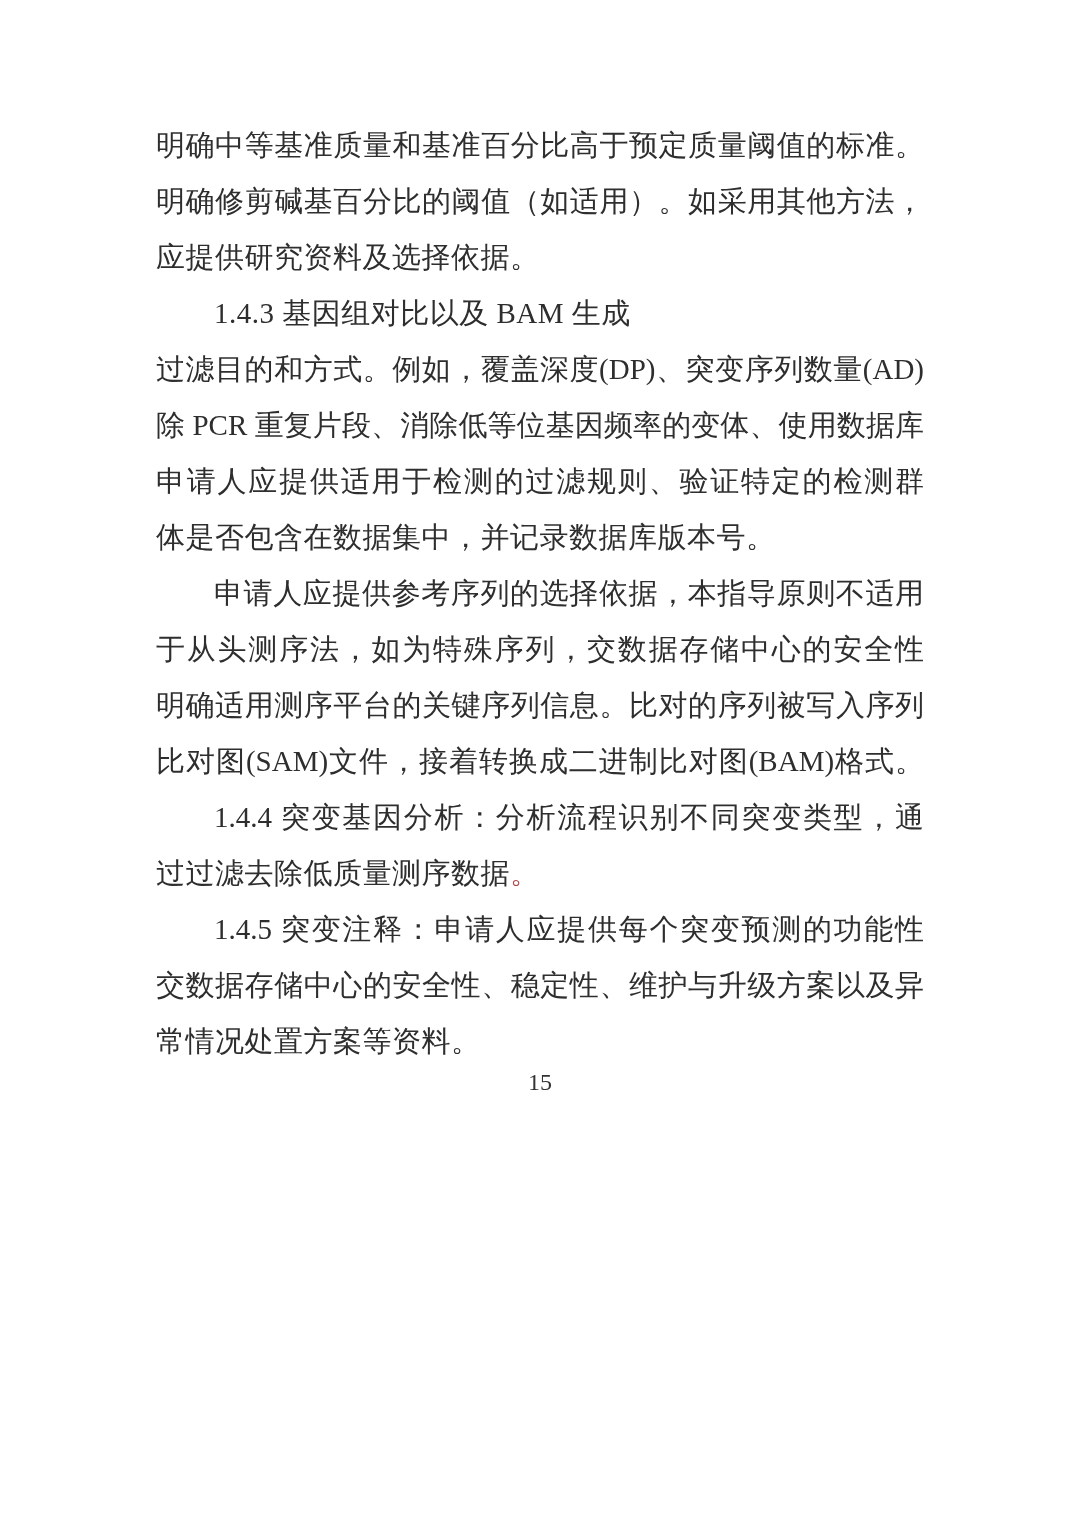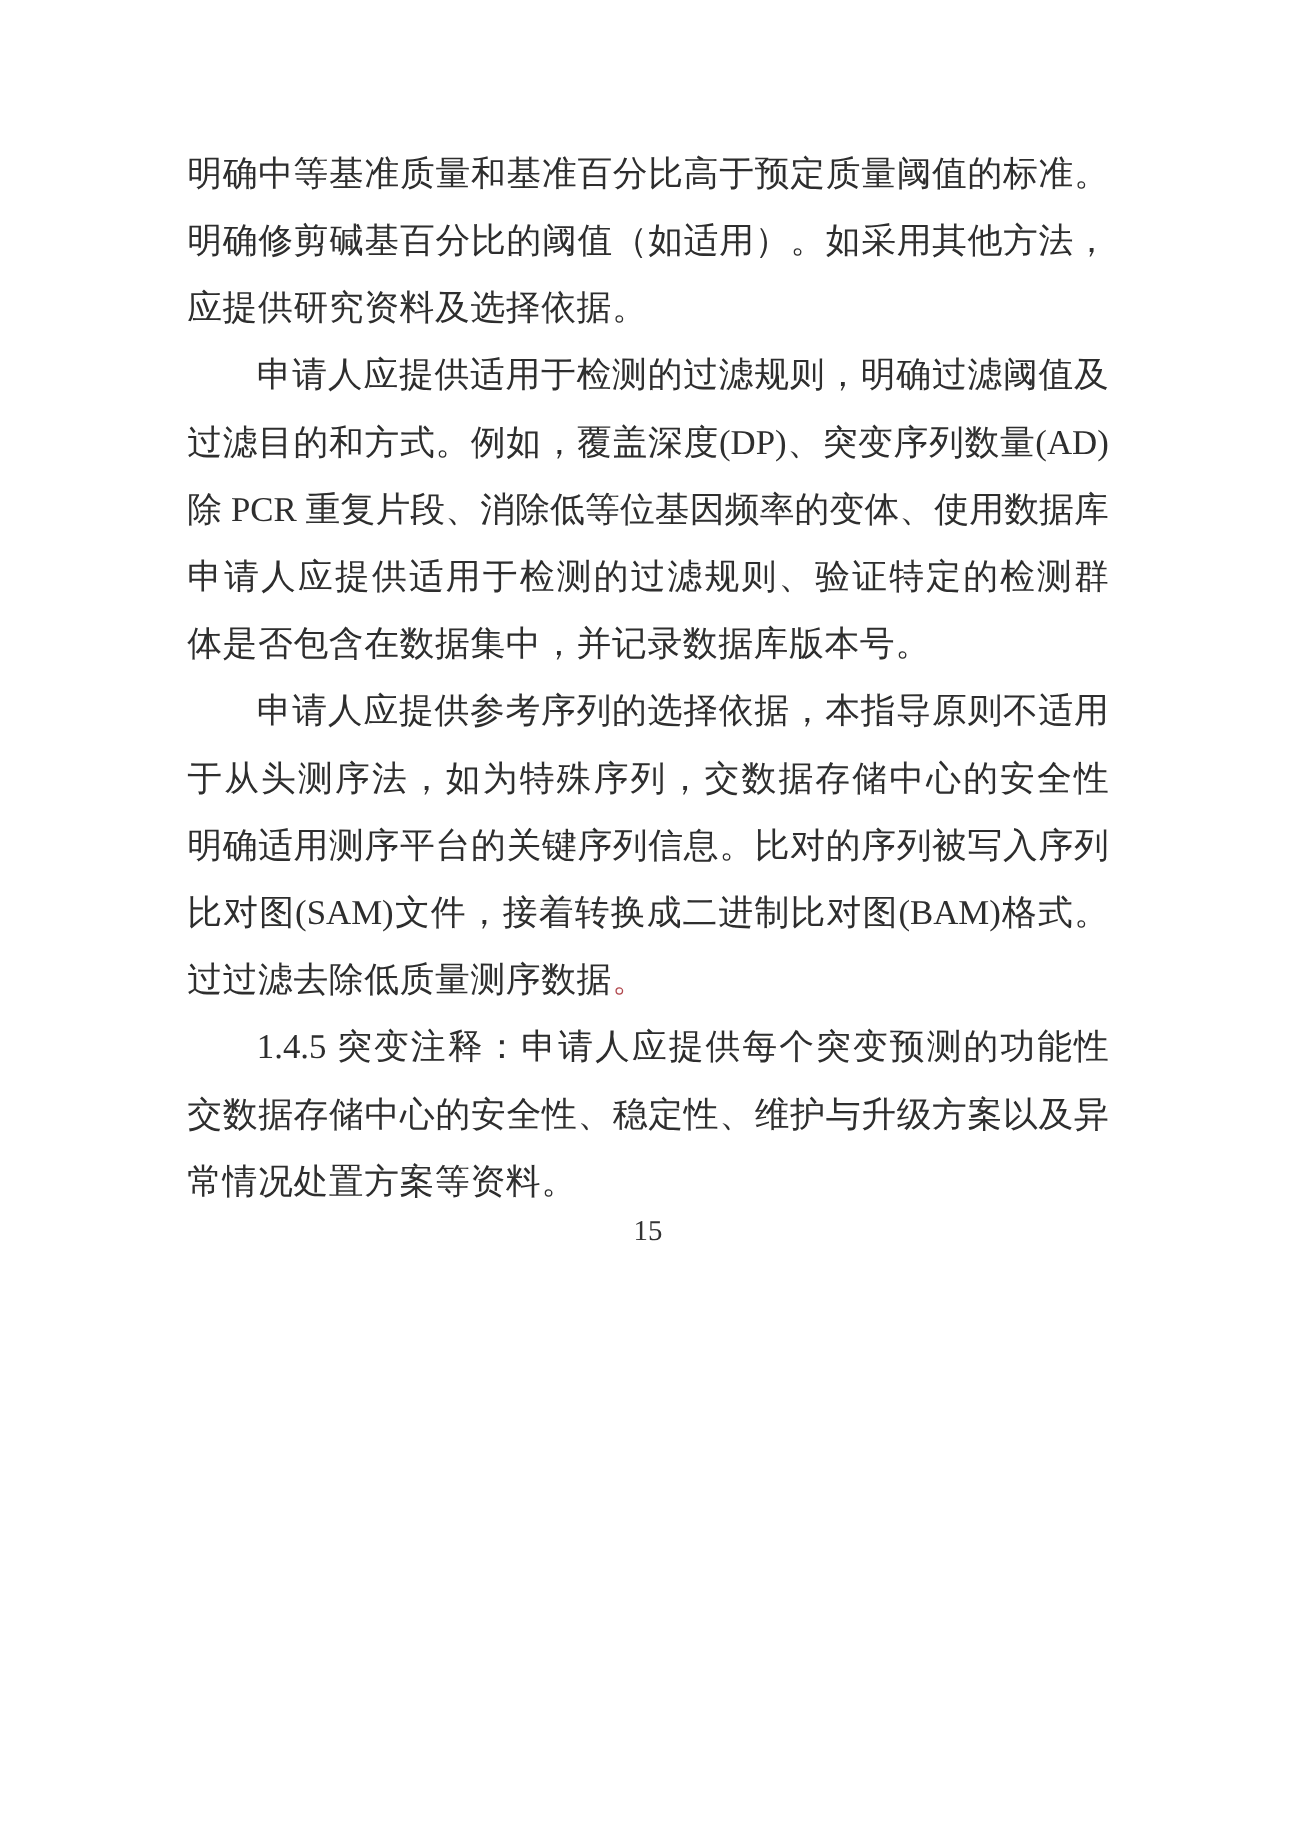--- a/index.html
+++ b/index.html
@@ -50,32 +50,33 @@
 </head>
 <body>
 
 <div class="page">
   <div class="content">
 
     <div class="line jst">明确中等基准质量和基准百分比高于预定质量阈值的标准。</div>
     <div class="line jst">明确修剪碱基百分比的阈值（如适用）。如采用其他方法，</div>
     <div class="line">应提供研究资料及选择依据。</div>
 
+    <div class="line ind">1.4.3 基因组对比以及 BAM 生成</div>
 
-    <div class="line ind jst">申请人应提供适用于检测的过滤规则，明确过滤阈值及</div>
     <div class="line jst">过滤目的和方式。例如，覆盖深度(DP)、突变序列数量(AD)</div>
     <div class="line jst">除 PCR 重复片段、消除低等位基因频率的变体、使用数据库</div>
     <div class="line jst">申请人应提供适用于检测的过滤规则、验证特定的检测群</div>
     <div class="line">体是否包含在数据集中，并记录数据库版本号。</div>
 
     <div class="line ind jst">申请人应提供参考序列的选择依据，本指导原则不适用</div>
     <div class="line jst">于从头测序法，如为特殊序列，交数据存储中心的安全性</div>
     <div class="line jst">明确适用测序平台的关键序列信息。比对的序列被写入序列</div>
     <div class="line jst">比对图(SAM)文件，接着转换成二进制比对图(BAM)格式。</div>
 
+    <div class="line ind jst">1.4.4 突变基因分析：分析流程识别不同突变类型，通</div>
     <div class="line"><span>过过滤去除低质量测序数据</span><span class="red">。</span></div>
 
     <div class="line ind jst">1.4.5 突变注释：申请人应提供每个突变预测的功能性</div>
 
 
     <div class="line jst">交数据存储中心的安全性、稳定性、维护与升级方案以及异</div>
     <div class="line">常情况处置方案等资料。</div>
 
     <div class="footer">15</div>
   </div>

